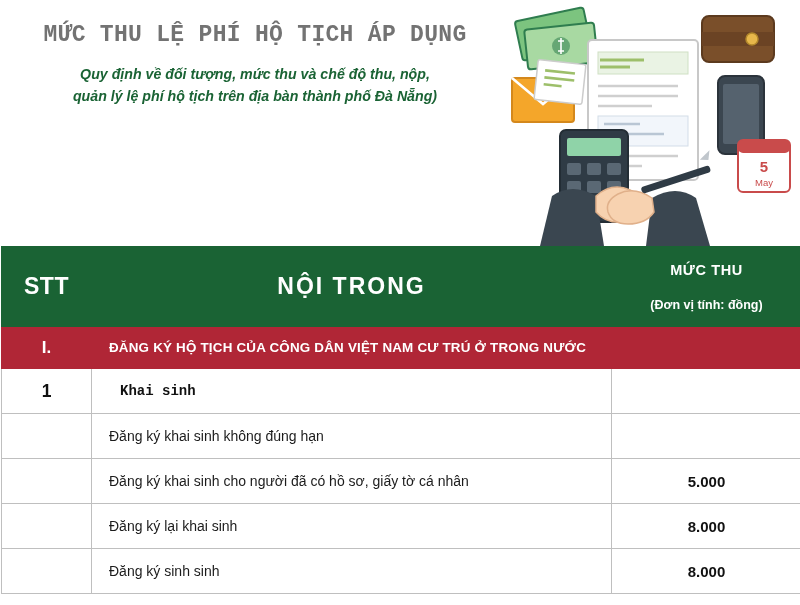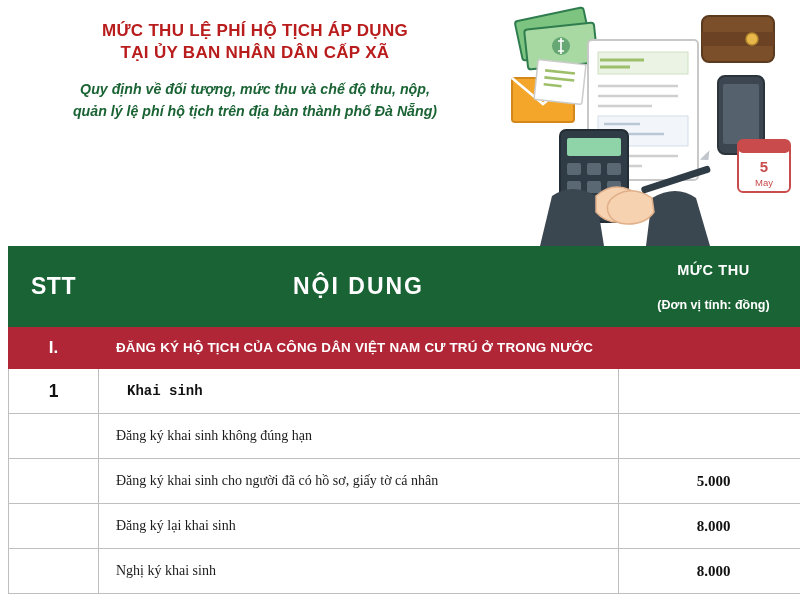--- a/index.html
+++ b/index.html
@@ -25,26 +25,27 @@
     overflow: hidden;
   }
   .title-block {
     position: absolute;
     left: 0;
     top: 20px;
     width: 510px;
     text-align: center;
   }
   .title-line {
-    color: #b91c1c;
-    font-weight: bold;
-    font-size: 17px;
+    color: #737373;
+    font-weight: bold;
+    font-size: 23px;
     line-height: 1.32;
     letter-spacing: 0.3px;
     text-transform: uppercase;
+    font-family: Liberation Mono, monospace;
   }
   .subtitle-block {
     margin-top: 13px;
     padding: 0 14px;
   }
   .subtitle-line {
     color: #1a6334;
     font-style: italic;
     font-weight: bold;
     font-size: 14.2px;
@@ -56,21 +57,21 @@
     position: absolute;
     right: 0;
     top: 0;
     width: 300px;
     height: 246px;
   }
 
   
   .table-wrap {
     position: absolute;
-    left: 8px;
+    left: 1px;
     top: 246px;
     width: 692px;
   }
   table.fees {
     width: 800px;
     border-collapse: collapse;
     table-layout: fixed;
   }
   table.fees col.c1 { width: 90px; }
   table.fees col.c2 { width: 520px; }
@@ -139,21 +140,21 @@
   }
   tr.group td.txt {
     font-size: 14px;
     font-weight: bold;
     color: #111111;
     padding-left: 28px;
     font-family: Liberation Mono, monospace;
   }
 
   
-  tr.item td { height: 45px; background:#ffffff;font-family:Liberation Serif, serif; }
+  tr.item td { height: 45px; background:#ffffff; }
   tr.item td.idx { }
   tr.item td.txt {
     font-size: 14px;
     color: #1b1b1b;
     padding-left: 17px;
   }
   tr.item td.amt {
     text-align: center;
     font-size: 15px;
     font-weight: bold;
@@ -163,21 +164,20 @@
 </style>
 </head>
 <body>
 
 <div class="page">
 
   <div class="header">
 
     <div class="title-block">
       <div class="title-line">MỨC THU LỆ PHÍ HỘ TỊCH ÁP DỤNG</div>
-      <div class="title-line">TẠI ỦY BAN NHÂN DÂN CẤP XÃ</div>
 
       <div class="subtitle-block">
         <div class="subtitle-line">Quy định về đối tượng, mức thu và chế độ thu, nộp,</div>
         <div class="subtitle-line">quản lý lệ phí hộ tịch trên địa bàn thành phố Đà Nẵng)</div>
       </div>
     </div>
 
     <svg class="illus" viewBox="0 0 300 246">
 
       <g>
@@ -276,21 +276,21 @@
         <col class="c1">
           <col class="c2">
           <col class="c3">
       </colgroup>
       <thead>
         <tr class="head">
           <th>
             <div class="h-stt">STT</div>
           </th>
           <th>
-            <div class="h-noidung">NỘI DUNG</div>
+            <div class="h-noidung">NỘI TRONG</div>
           </th>
           <th>
             <div class="h-mucthu-main">MỨC THU</div>
             <div class="h-mucthu-sub">(Đơn vị tính: đồng)</div>
           </th>
         </tr>
       </thead>
       <tbody>
         <tr class="section">
           <td class="idx">I.</td>
@@ -312,20 +312,20 @@
           <td class="txt">Đăng ký khai sinh cho người đã có hồ sơ, giấy tờ cá nhân</td>
           <td class="amt">5.000</td>
         </tr>
         <tr class="item">
           <td class="idx"></td>
           <td class="txt">Đăng ký lại khai sinh</td>
           <td class="amt">8.000</td>
         </tr>
         <tr class="item">
           <td class="idx"></td>
-          <td class="txt">Nghị ký khai sinh</td>
+          <td class="txt">Đăng ký sinh sinh</td>
           <td class="amt">8.000</td>
         </tr>
       </tbody>
     </table>
   </div>
 
 </div>
 
 </body></html>

